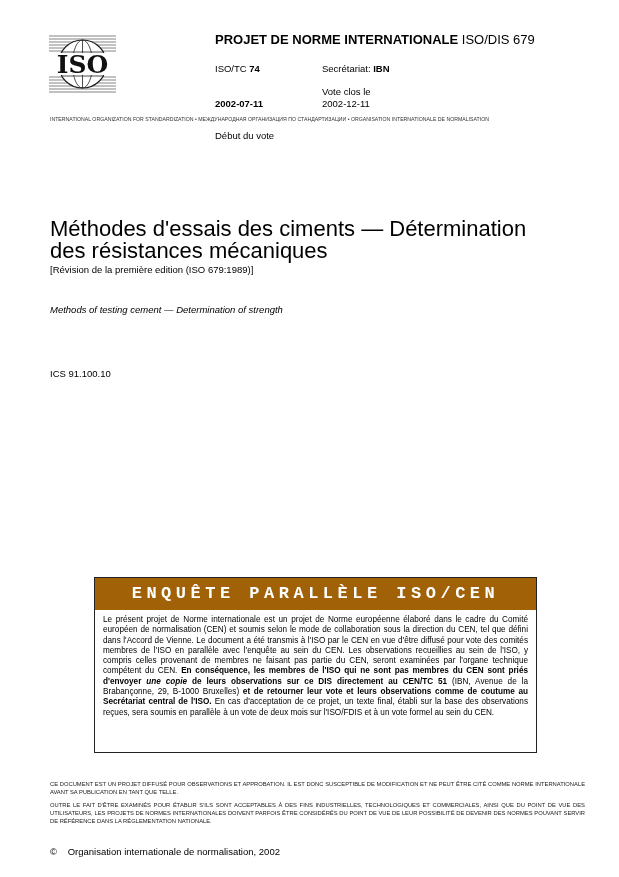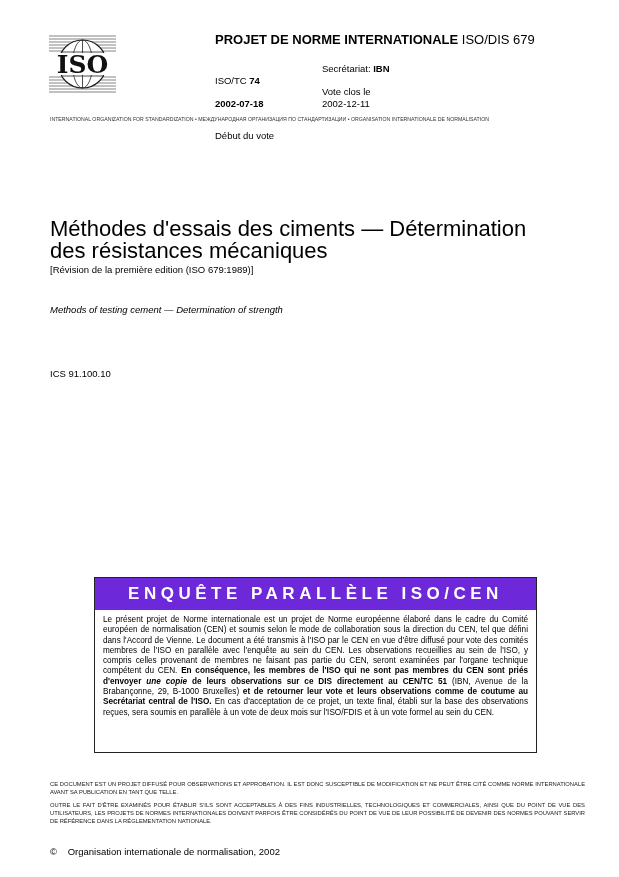--- a/index.html
+++ b/index.html
@@ -3,33 +3,33 @@
 <meta charset="utf-8">
 <style>
   html, body { margin:0; padding:0; background:#ffffff; }
   body { width:619px; height:877px; position:relative; overflow:hidden; font-family:"Liberation Sans", sans-serif; color:#000; }
   .abs { position:absolute; }
   #logo { left:49px; top:34px; width:67px; height:60px; }
   #header-title { left:215px; top:32px; font-size:13px; white-space:nowrap; }
   #header-title b { font-weight:bold; }
   .meta { font-size:9.5px; white-space:nowrap; }
   .meta b { font-weight:bold; }
-  #tc { left:215px; top:75px; }
+  #tc { left:215px; top:63px; }
   #secr { left:322px; top:63px; }
   #debut-label { left:215px; top:86px;margin-top:44px; }
   #debut-date { left:215px; top:98px; font-weight:bold; }
   #clos-label { left:322px; top:86px; }
   #clos-date { left:322px; top:98px; font-weight:normal; }
   #org-line { left:50px; top:116px; font-size:5.2px; color:#333; white-space:nowrap; letter-spacing:0; }
   #main-title { left:50px; top:218px; width:500px; font-size:22px; font-weight:normal; line-height:22px; }
   #revision { left:50px; top:264px; font-size:9.5px; }
   #english-title { left:50px; top:304px; font-size:9.5px; font-style:italic; }
   #ics { left:50px; top:368px; font-size:9.5px; }
   #box { left:94px; top:577px; width:443px; height:176px; border:1.5px solid #222; box-sizing:border-box; }
-  #box-header { height:32px; background:#6d28d9; color:#fff; font-weight:bold; font-size:17px; letter-spacing:4.5px; text-align:center; line-height:32px; font-family:Liberation Sans, sans-serif; }
+  #box-header { height:32px; background:#a16207; color:#fff; font-weight:bold; font-size:17px; letter-spacing:4.5px; text-align:center; line-height:32px; font-family:Liberation Mono, monospace; }
   #box-body { padding:5px 8px 0 8px; font-size:8.2px; line-height:10.3px; text-align:justify; }
   #notice1 { left:50px; top:780px; width:535px; font-size:5.8px; line-height:8px; text-align:justify; color:#222; }
   #notice2 { left:50px; top:801px; width:535px; font-size:5.8px; line-height:8px; text-align:justify; color:#222; }
   #copyright { left:50px; top:846px; font-size:9.5px; white-space:nowrap; }
   #copyright .sym { margin-right:8px; }
 </style>
 </head>
 <body>
 
 <div id="logo" class="abs">
@@ -67,21 +67,21 @@
 
 <div id="tc" class="abs meta">
   <span>ISO/TC</span>
   <b>74</b>
 </div>
 <div id="secr" class="abs meta">
   <span>Secrétariat:</span>
   <b>IBN</b>
 </div>
 <div id="debut-label" class="abs meta">Début du vote</div>
-<div id="debut-date" class="abs meta">2002-07-18</div>
+<div id="debut-date" class="abs meta">2002-07-11</div>
 <div id="clos-label" class="abs meta">Vote clos le</div>
 <div id="clos-date" class="abs meta">2002-12-11</div>
 
 <div id="org-line" class="abs">INTERNATIONAL ORGANIZATION FOR STANDARDIZATION  •  МЕЖДУНАРОДНАЯ ОРГАНИЗАЦИЯ ПО СТАНДАРТИЗАЦИИ  •  ORGANISATION INTERNATIONALE DE NORMALISATION</div>
 
 <div id="main-title" class="abs">Méthodes d'essais des ciments — Détermination des résistances mécaniques</div>
 <div id="revision" class="abs">[Révision de la première edition (ISO 679:1989)]</div>
 <div id="english-title" class="abs">Methods of testing cement — Determination of strength</div>
 <div id="ics" class="abs">ICS  91.100.10</div>
 

